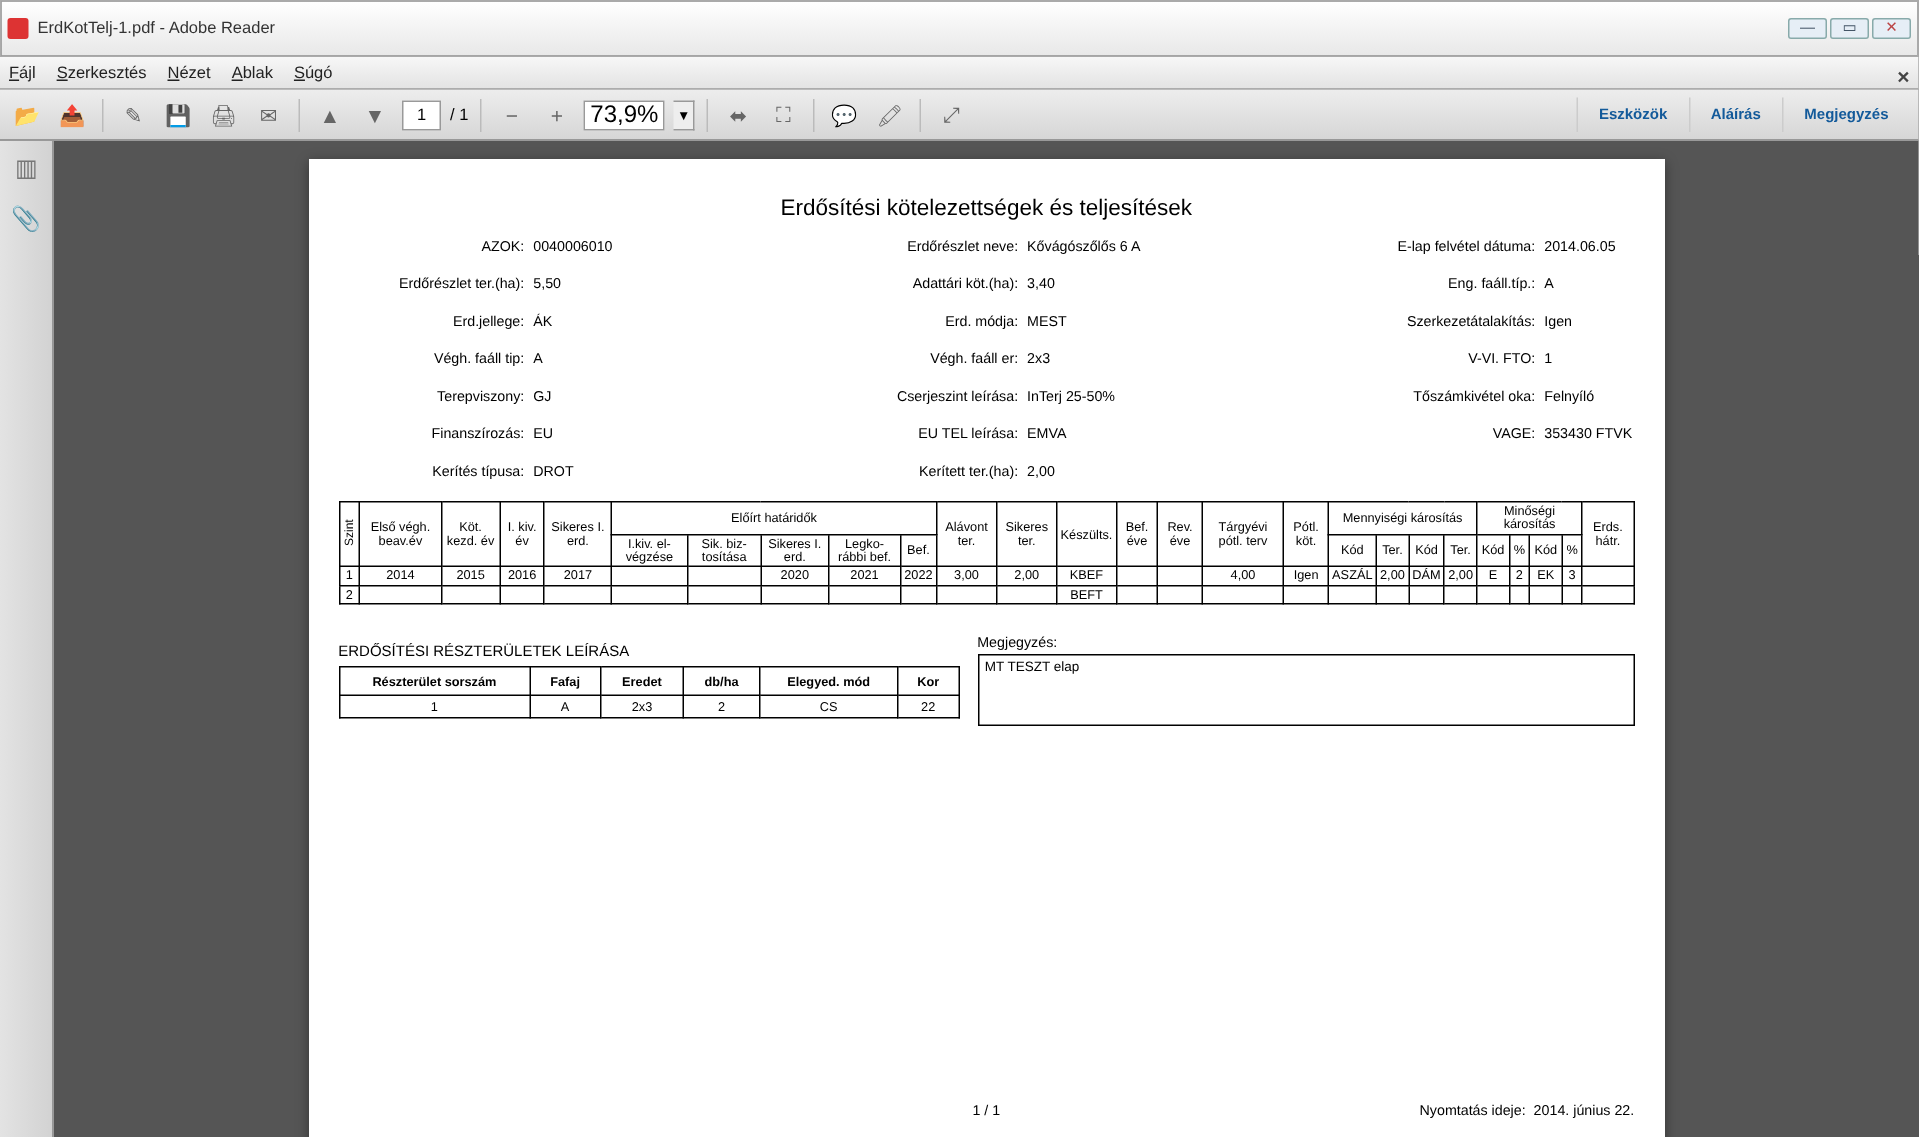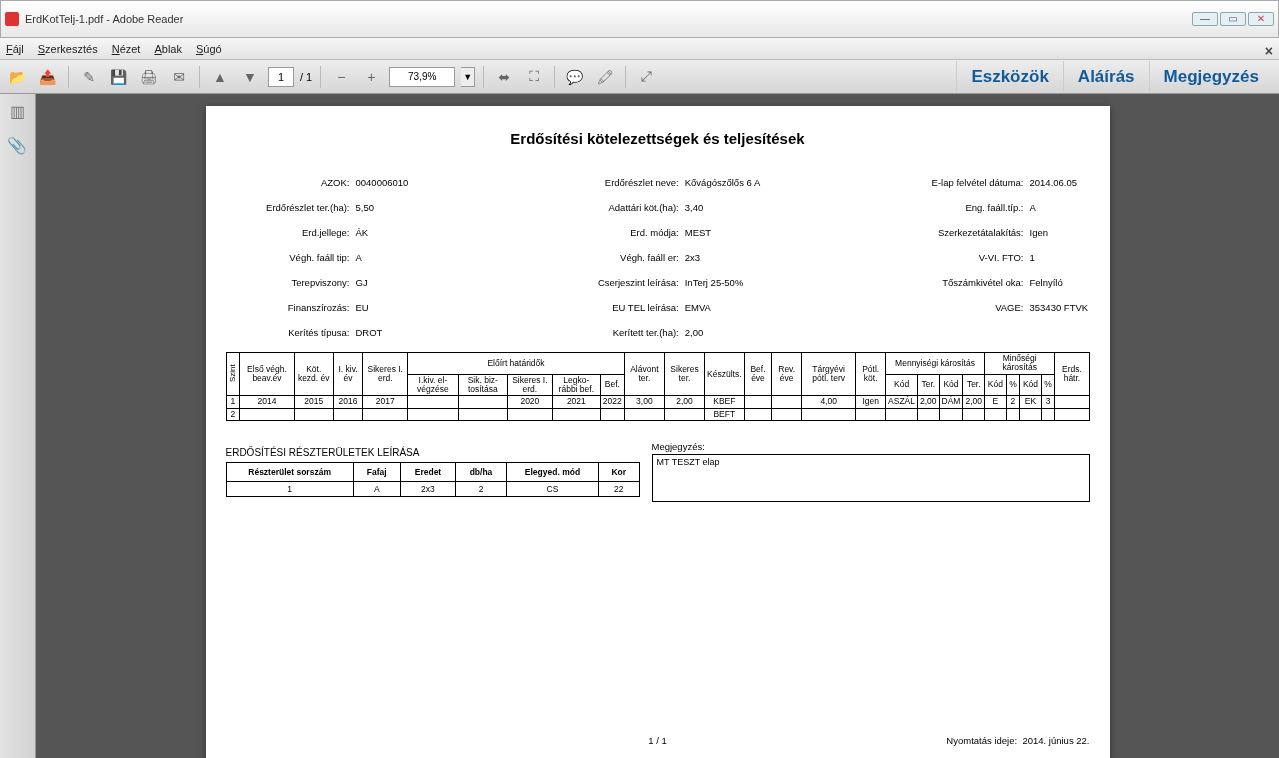--- a/index.html
+++ b/index.html
@@ -11,30 +11,30 @@
 .winbtn{width:26px;height:14px;border:1px solid #8aa;background:#e6eef6;text-align:center;line-height:12px;font-size:10px;color:#456;border-radius:2px}
 .winbtn.cls{color:#b44}
 .menubar{height:22px;background:linear-gradient(#f7f7f7,#e3e3e3);border-bottom:1px solid #bbb;display:flex;align-items:flex-start;padding:5px 6px;gap:14px}
 .menubar span{color:#222}
 .menubar span u{text-decoration:underline}
 .menubar .closex{margin-left:auto;font-size:14px;font-weight:bold;color:#444}
 .toolbar{height:34px;background:linear-gradient(#ededed,#d6d6d6);border-bottom:1px solid #999;display:flex;align-items:center;padding:0 6px;gap:6px}
 .tbtn{width:24px;height:24px;border:1px solid transparent;border-radius:3px;display:flex;align-items:center;justify-content:center;font-size:14px;color:#666}
 .tsep{width:1px;height:22px;background:#bbb;margin:0 2px}
 .pginput{width:26px;height:20px;border:1px solid #999;text-align:center;font-size:11px}
-.zoombox{width:66px;height:20px;border:1px solid #999;background:#fff;display:flex;align-items:center;justify-content:center;font-size:10px}
+.zoombox{width:54px;height:20px;border:1px solid #999;background:#fff;display:flex;align-items:center;justify-content:center;font-size:16px}
 .zoomdd{width:14px;height:20px;border:1px solid #999;border-left:none;background:#eee;display:flex;align-items:center;justify-content:center;font-size:9px}
 .rightbtns{margin-left:auto;display:flex;gap:0}
-.rbtn{padding:6px 14px;color:#135a9a;font-weight:bold;font-size:17px;border-left:1px solid #ccc}
+.rbtn{padding:6px 14px;color:#135a9a;font-weight:bold;font-size:10px;border-left:1px solid #ccc}
 .workspace{display:flex;height:680px;background:#555}
 .sidebar{width:36px;background:linear-gradient(90deg,#e3e3e3,#d2d2d2);border-right:1px solid #999;display:flex;flex-direction:column;align-items:center;padding-top:8px;gap:14px}
 .sbtn{width:20px;height:20px;color:#777;font-size:16px;text-align:center}
 .pagewrap{flex:1;overflow:auto;display:flex;justify-content:center;padding:12px 0}
 .page{width:904px;height:656px;background:#fff;box-shadow:0 2px 8px rgba(0,0,0,.4);padding:24px 20px 12px;font-size:9.5px;color:#000;position:relative}
-.doctitle{font-size:15px;font-weight:bold;text-align:center;margin-bottom:30px}
+.doctitle{font-size:15px;font-weight:normal;text-align:center;margin-bottom:12px}
 .hdrgrid{display:flex;justify-content:space-between;margin-bottom:14px}
 .hdrcol{display:flex;flex-direction:column;gap:14px}
 .hrow{display:flex}
 .hlbl{width:130px;text-align:right;padding-right:6px}
 .hval{min-width:60px}
 .secthdr{font-size:10px;margin:6px 0 4px}
 table.dt{border-collapse:collapse;width:100%;font-size:8.5px}
 table.dt th,table.dt td{border:1px solid #000;padding:1px 2px;text-align:center;vertical-align:middle;line-height:1.1}
 table.dt th{font-weight:normal}
 .rotv{writing-mode:vertical-rl;transform:rotate(180deg);height:36px;display:inline-block;font-size:8px}

